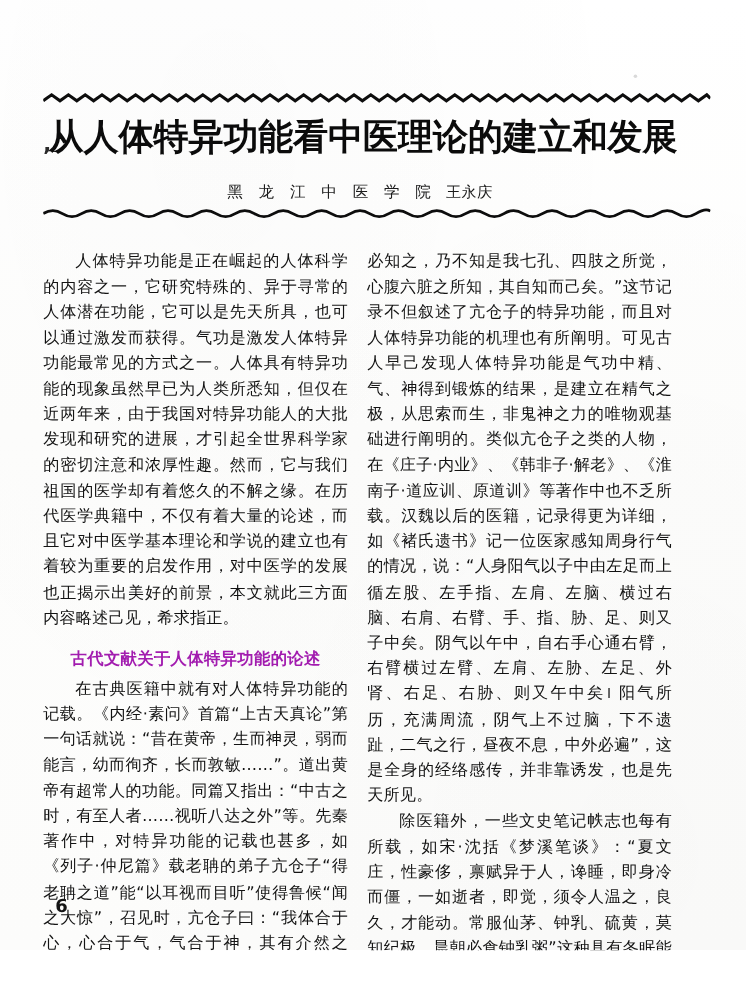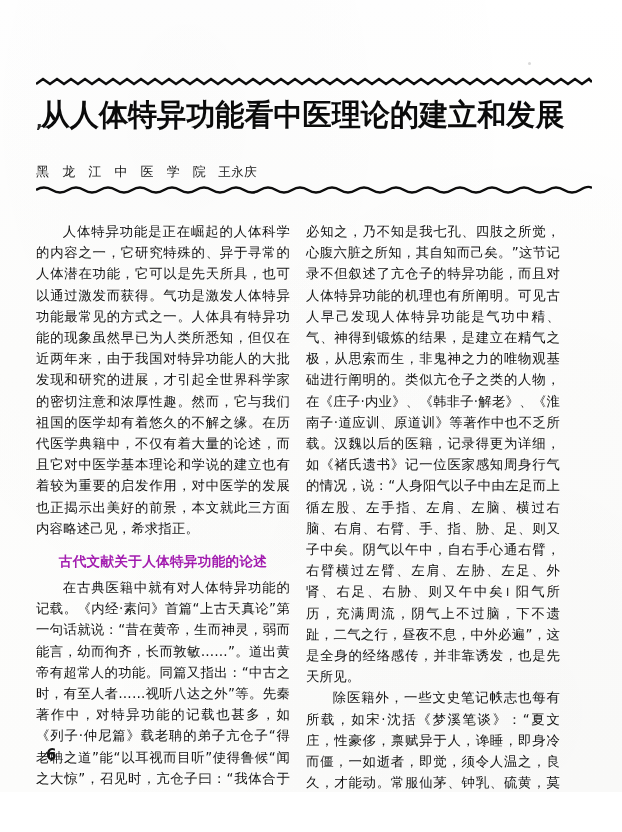--- a/index.html
+++ b/index.html
@@ -59,42 +59,42 @@
   }
   .title-artifact {
     font-size: 18px;
     font-weight: 700;
     vertical-align: -2px;
     margin-right: -2px;
     color: #2a2a2a;
   }
 
   .byline {
-    margin-top: 30px;
-    text-align: left;
+    margin-top: 18px;
+    text-align: center;
     padding-right: 28px;
     font-size: 13px;
     color: #1b1b1b;
   }
   .byline .affil {
     letter-spacing: 4.5px;
     font-weight: 500;
   }
   .byline .author {
     margin-left: 8px;
     letter-spacing: 0.5px;
     font-weight: 500;
     font-size: 12.5px;
   }
 
   
   .body-cols {
     position: absolute;
     left: 36px;
-    top: 221px;
+    top: 208px;
     width: 556px;
     height: 570px;
     display: flex;
     gap: 16px;
   }
   .col {
     width: 254px;
     flex: 0 0 254px;
   }
 

